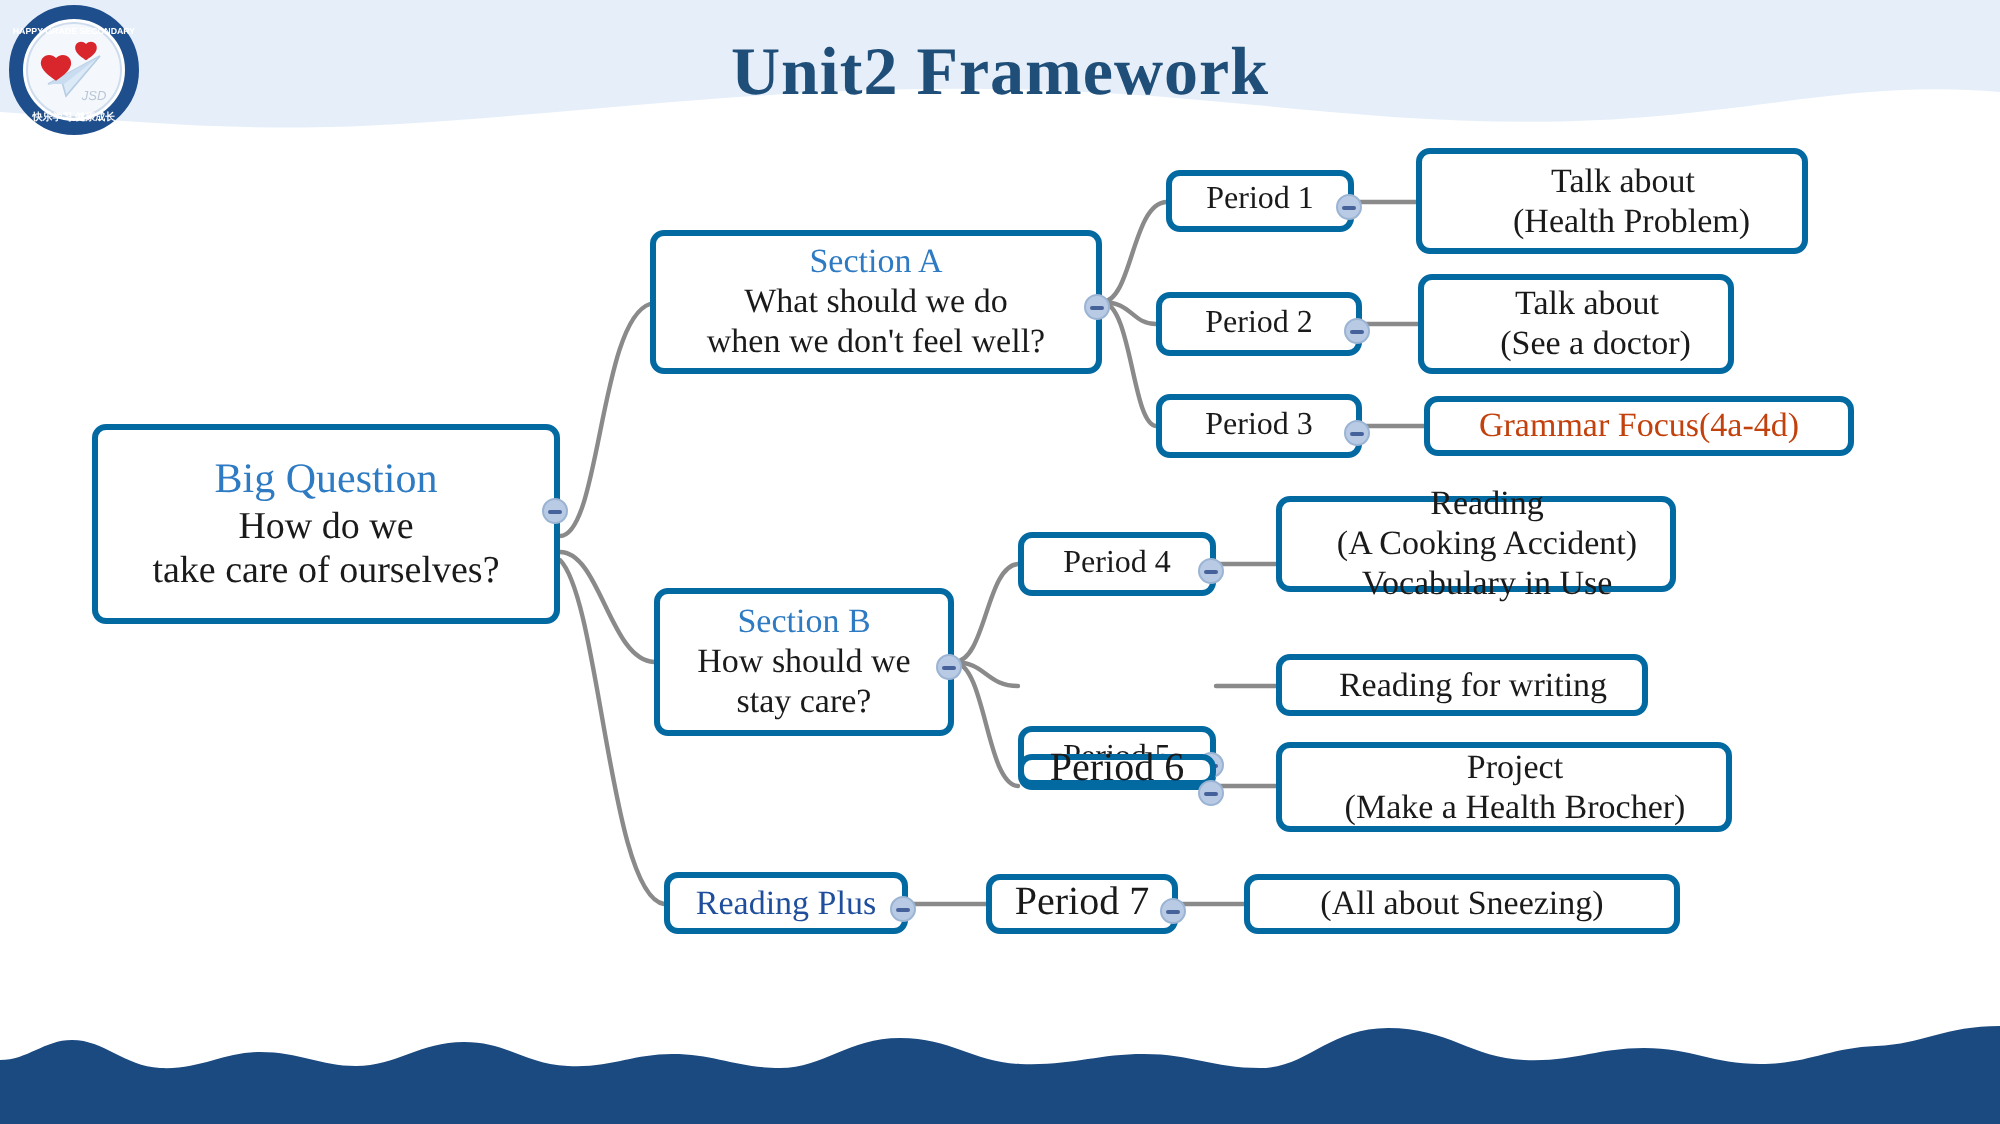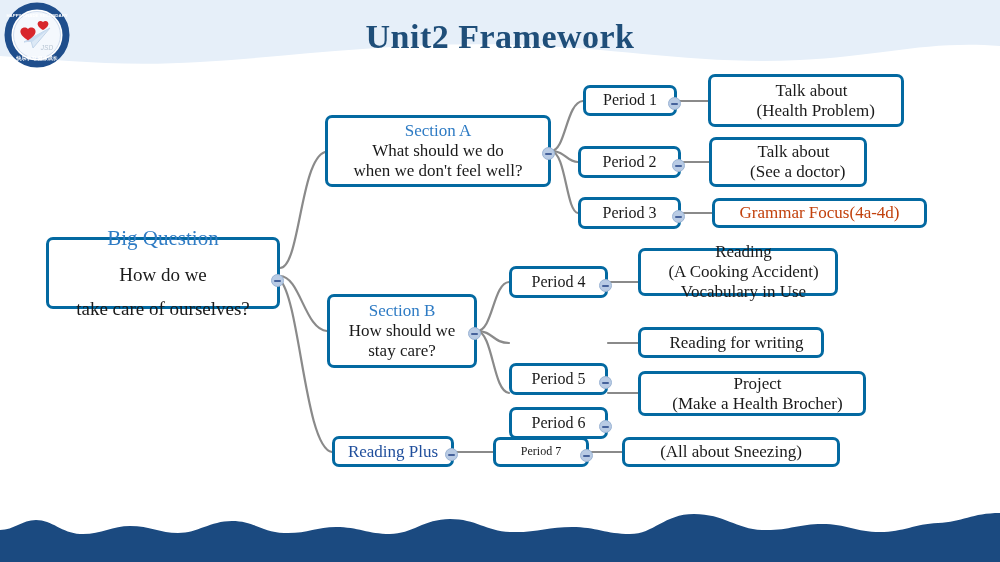--- a/index.html
+++ b/index.html
@@ -111,38 +111,38 @@
   .collapse::after {
     content: "";
     position: absolute;
     left: 2px; top: 5px;
     width: 7px; height: 2px;
     background: #46629b;
     border-radius: 1px;
   }
 
   
-  #root-node      { left:46px;  top:237px; width:234px; height:72px; font-size:19px;gap:12px; }
+  #root-node      { left:46px;  top:212px; width:234px; height:100px; font-size:19px; }
   #root-node .ttl { font-size: 21px; margin-bottom: 1px; }
 
   #sectionA-node  { left:325px; top:115px; width:226px; height:72px; font-size:17px; }
   #sectionA-node .ttl { font-size: 17px; }
 
   #sectionB-node  { left:327px; top:294px; width:150px; height:74px; font-size:17px; }
   #sectionB-node .ttl { font-size: 17px; }
 
   #readingplus-node { left:332px; top:436px; width:122px; height:31px; font-size:17px; }
 
   #p1-node { left:583px; top:85px;  width:94px;  height:31px; font-size:16px; }
   #p2-node { left:578px; top:146px; width:103px; height:32px; font-size:16px; }
   #p3-node { left:578px; top:197px; width:103px; height:32px; font-size:16px; }
   #p4-node { left:509px; top:266px; width:99px;  height:32px; font-size:16px; }
   #p5-node { left:509px; top:327px; width:99px;  height:32px; font-size:16px;margin-top:36px; }
-  #p6-node { left:509px; top:377px; width:99px;  height:32px; font-size:16px;margin-top:30px; }
-  #p7-node { left:493px; top:437px; width:96px;  height:30px; font-size:12px; }
+  #p6-node { left:509px; top:377px; width:99px;  height:16px; font-size:20px; }
+  #p7-node { left:493px; top:437px; width:96px;  height:30px; font-size:20px; }
 
   #l1-node { left:708px; top:74px;  width:196px; height:53px; font-size:17px; }
   #l2-node { left:709px; top:137px; width:158px; height:50px; font-size:17px; }
   #l3-node { left:712px; top:198px; width:215px; height:30px; font-size:17px; }
   #l4-node { left:638px; top:248px; width:200px; height:48px; font-size:17px; }
   #l5-node { left:638px; top:327px; width:186px; height:31px; font-size:17px; }
   #l6-node { left:638px; top:371px; width:228px; height:45px; font-size:17px; }
   #l7-node { left:622px; top:437px; width:218px; height:30px; font-size:17px; }
 
 </style>

